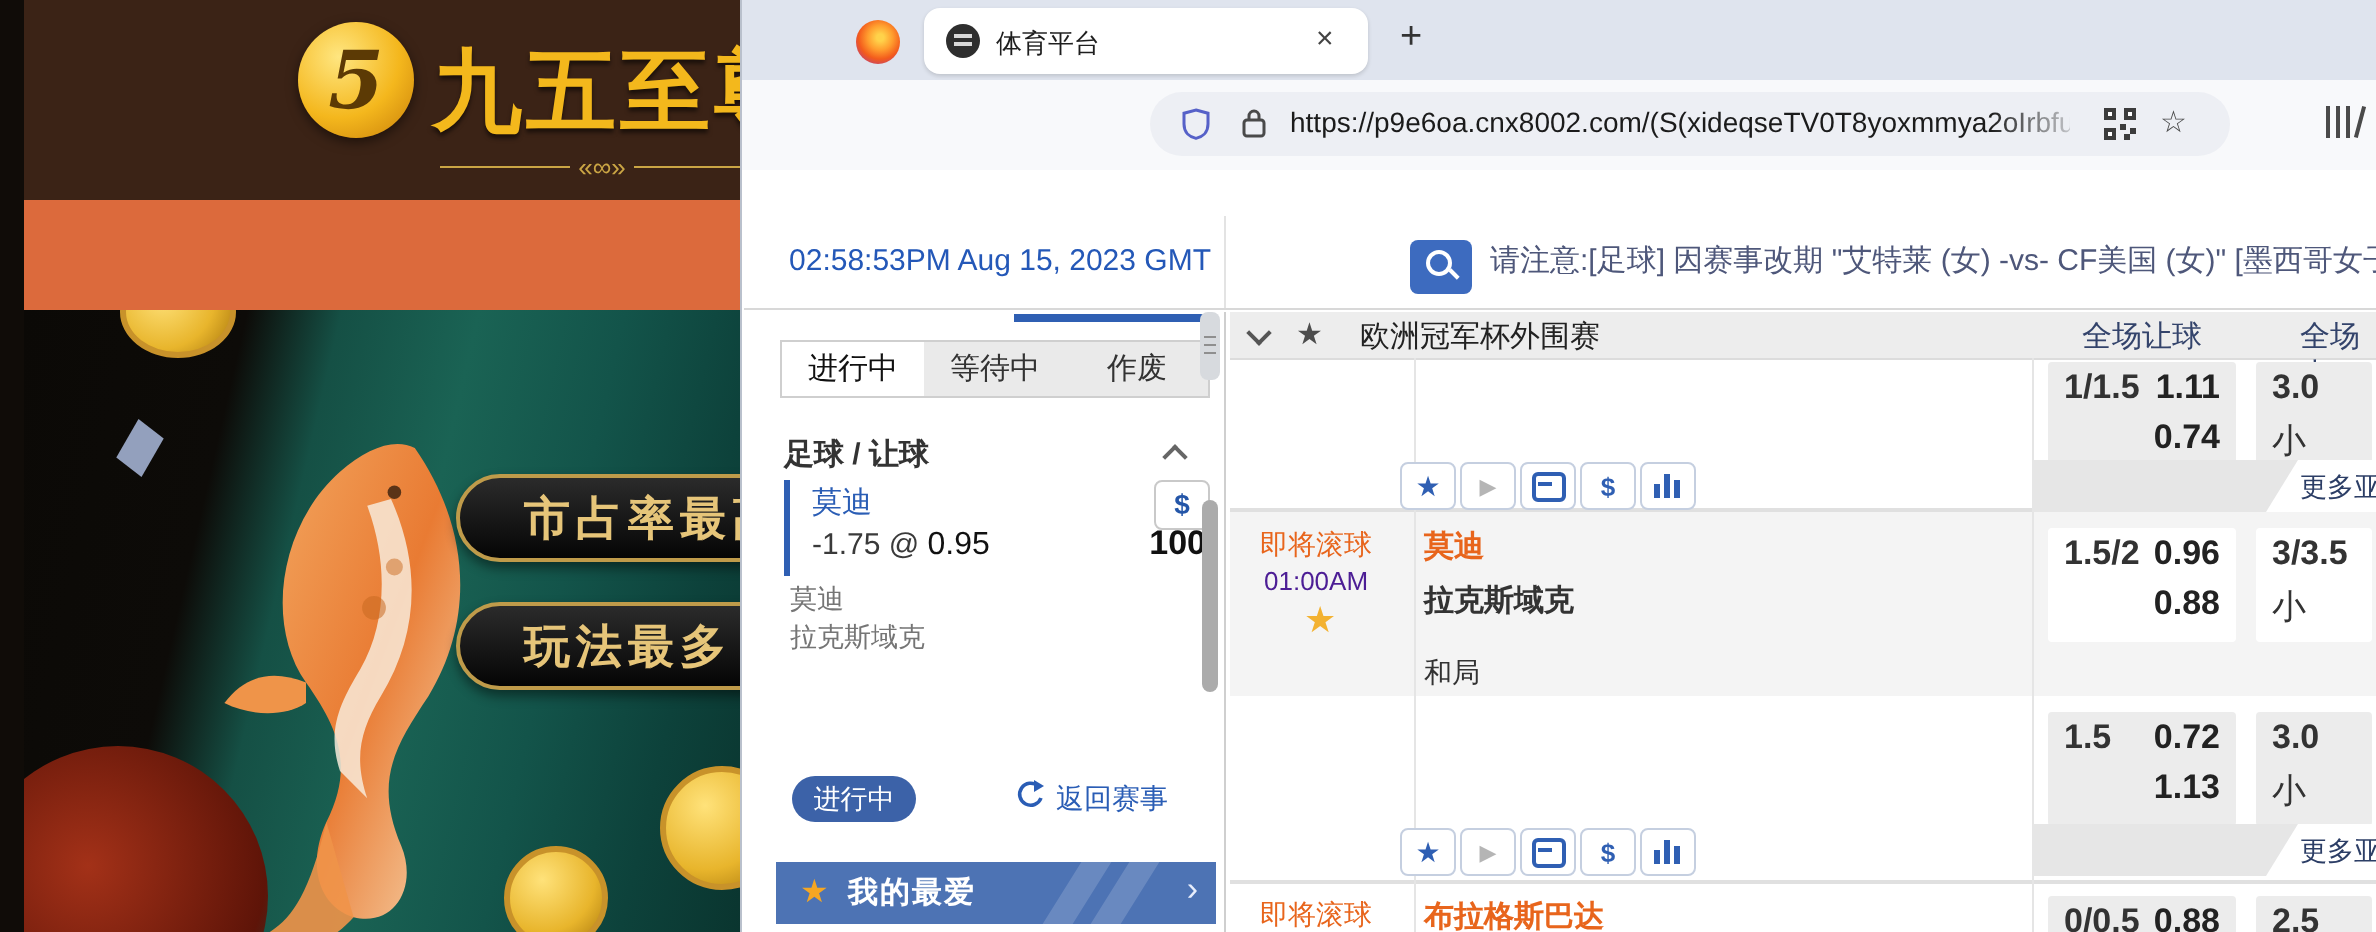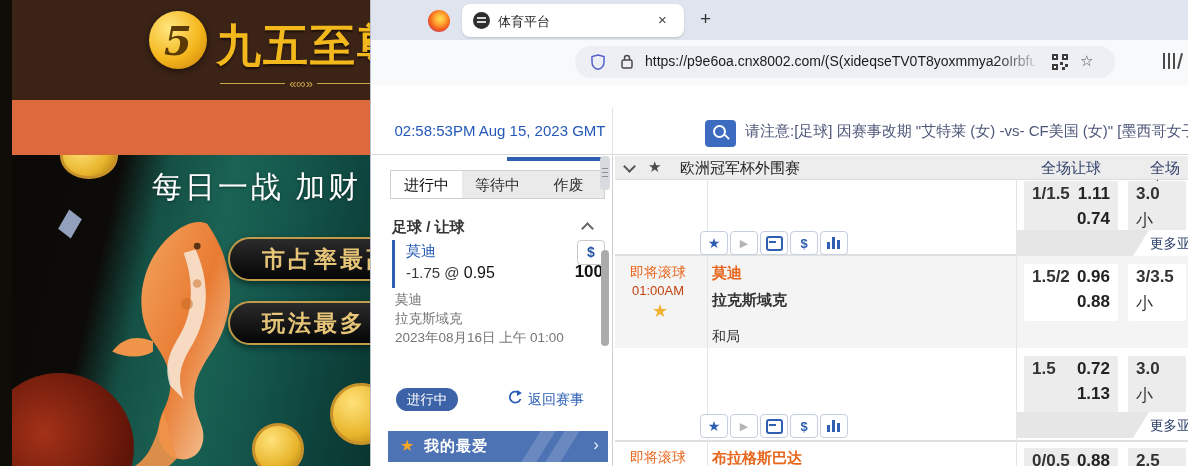--- a/index.html
+++ b/index.html
@@ -104,21 +104,21 @@
   .colhdr{position:absolute;top:3px;font-size:15px;color:#33436b}
   .vline{width:1px;background:#e5e5e5;top:179px;height:287px}
   .grayblock{left:615px;top:256px;width:573px;height:92px;background:#f4f4f4}
   .hdiv{left:615px;width:573px;height:2px;background:#e0e0e0}
   .ocell{position:absolute;height:32px;border-radius:2px;font-size:17px}
   .ocell .h{position:absolute;left:8px;top:3px;font-weight:bold;color:#333}
   .ocell .o{position:absolute;right:8px;top:3px;font-weight:bold;color:#222}
   .ocell .lab{position:absolute;left:8px;top:3px;color:#333}
   .gcell{background:#ececec}.wcell{background:#fff}
   .livetxt{font-size:14px;color:#e8651c}
-  .timetxt{font-size:13px;color:#c2410c}
+  .timetxt{font-size:13px;color:#4c1d95}
   .goldstar{color:#f3b231;font-size:18px}
   .hometeam{font-size:15px;font-weight:bold;color:#e8651c}
   .awayteam{font-size:15px;font-weight:bold;color:#333}
   .drawtxt{font-size:14px;color:#333}
   .iconrow{position:absolute;height:24px}
   .ibox{position:absolute;top:0;width:26px;height:22px;border:1px solid #c5cfe0;border-radius:4px;
     background:#fff;display:flex;align-items:center;justify-content:center}
   .ibox .star{color:#2f5fb3;font-size:14px}
   .ibox .play{color:#b5b5b5;font-size:11px}
   .ibox .dol{color:#2f5fb3;font-weight:bold;font-size:13px}
@@ -147,21 +147,20 @@
     </div>
   </div>
   <div class="abs site-nav">
     <div class="abs nav-pill">首页</div>
     <div class="abs nav-link">电子游艺</div>
   </div>
   <div class="abs banner">
     <div class="abs coin" style="left:48px;top:-22px;width:52px;height:40px"></div>
     <div class="abs confetti"></div>
     <div class="abs flower"></div>
-    <div class="abs headline">每日一战 加财</div>
 
     <svg class="abs" style="left:90px;top:58px" width="170" height="260" viewBox="0 0 100 150">
       <defs>
         <linearGradient id="kg" x1="0" y1="0" x2="1" y2="1">
           <stop offset="0" stop-color="#f2a35c"></stop>
             <stop offset="0.5" stop-color="#e97b33"></stop>
             <stop offset="1" stop-color="#f6d7b0"></stop>
         </linearGradient>
       </defs>
       <path d="M62,5 C78,28 80,55 66,78 C56,93 50,103 58,122 C63,134 56,146 44,143 C34,140 30,128 36,115 C44,99 40,88 30,74 C18,57 22,28 40,12 C48,5 56,2 62,5 Z" fill="url(#kg)"></path>
@@ -271,21 +270,20 @@
   <span class="betline">
     <span>-1.75 @</span>
     <span class="betodds">0.95</span>
   </span>
   <span class="betstake">100</span>
 </div>
 
 <div class="abs details">
   <div>莫迪</div>
   <div>拉克斯域克</div>
-  <div>2023年08月16日 上午 01:00</div>
 </div>
 
 <div class="abs statuspill">进行中</div>
 <svg class="abs" style="left:506px;top:390px" width="17" height="15" viewBox="0 0 17 15">
   <path d="M13 3 A5.5 5.5 0 1 0 14.5 9" stroke="#2a5db5" stroke-width="1.8" fill="none"></path>
   <path d="M11 0 L16 3 L11 6 Z" fill="#2a5db5"></path>
 </svg>
 <div class="abs backlink">返回赛事</div>
 
 <div class="abs favbar">

